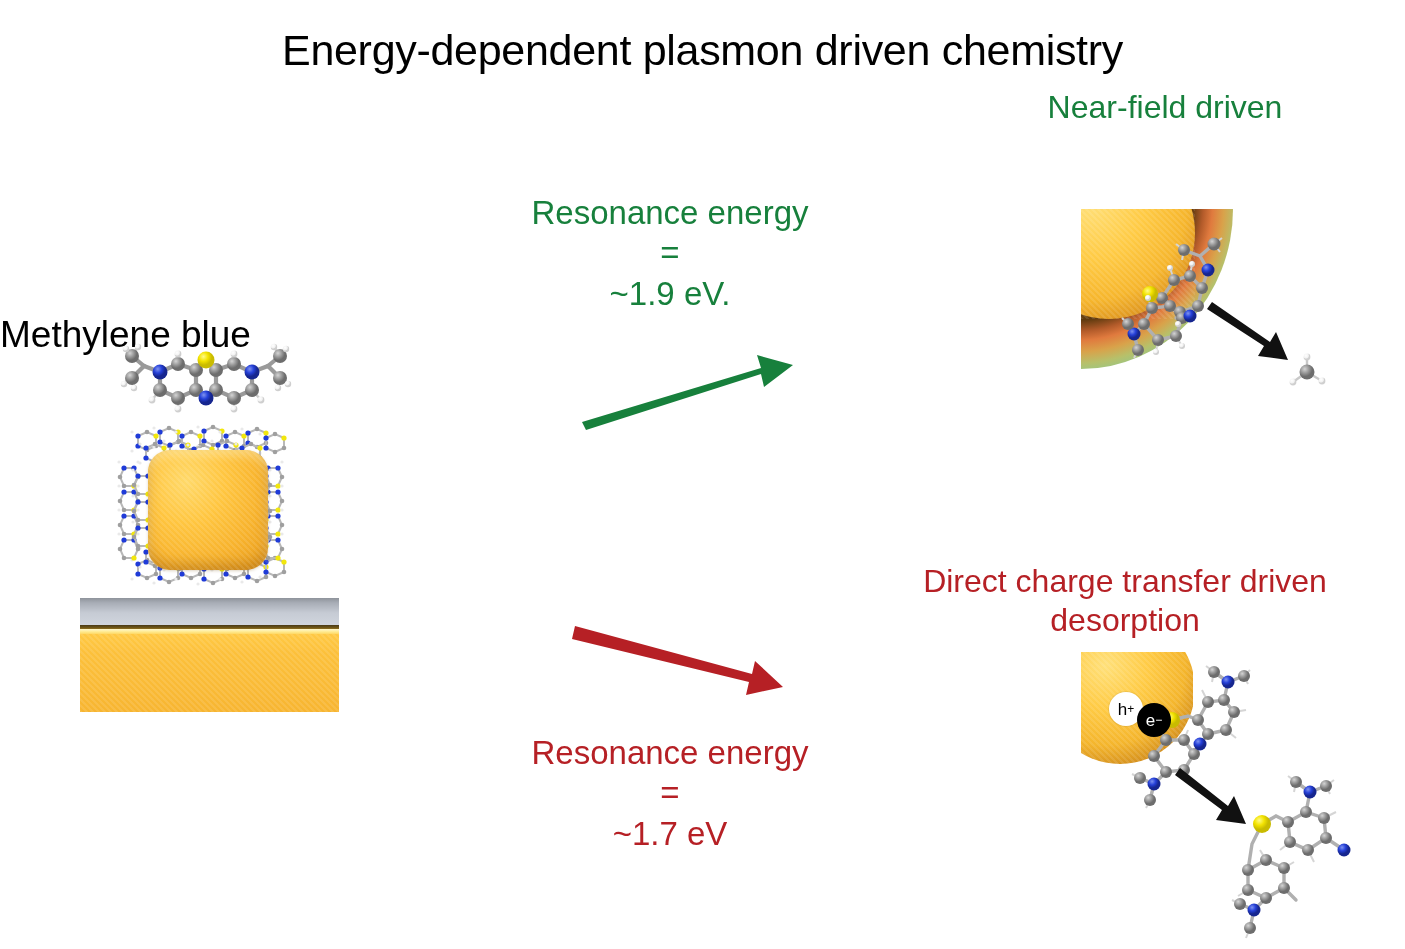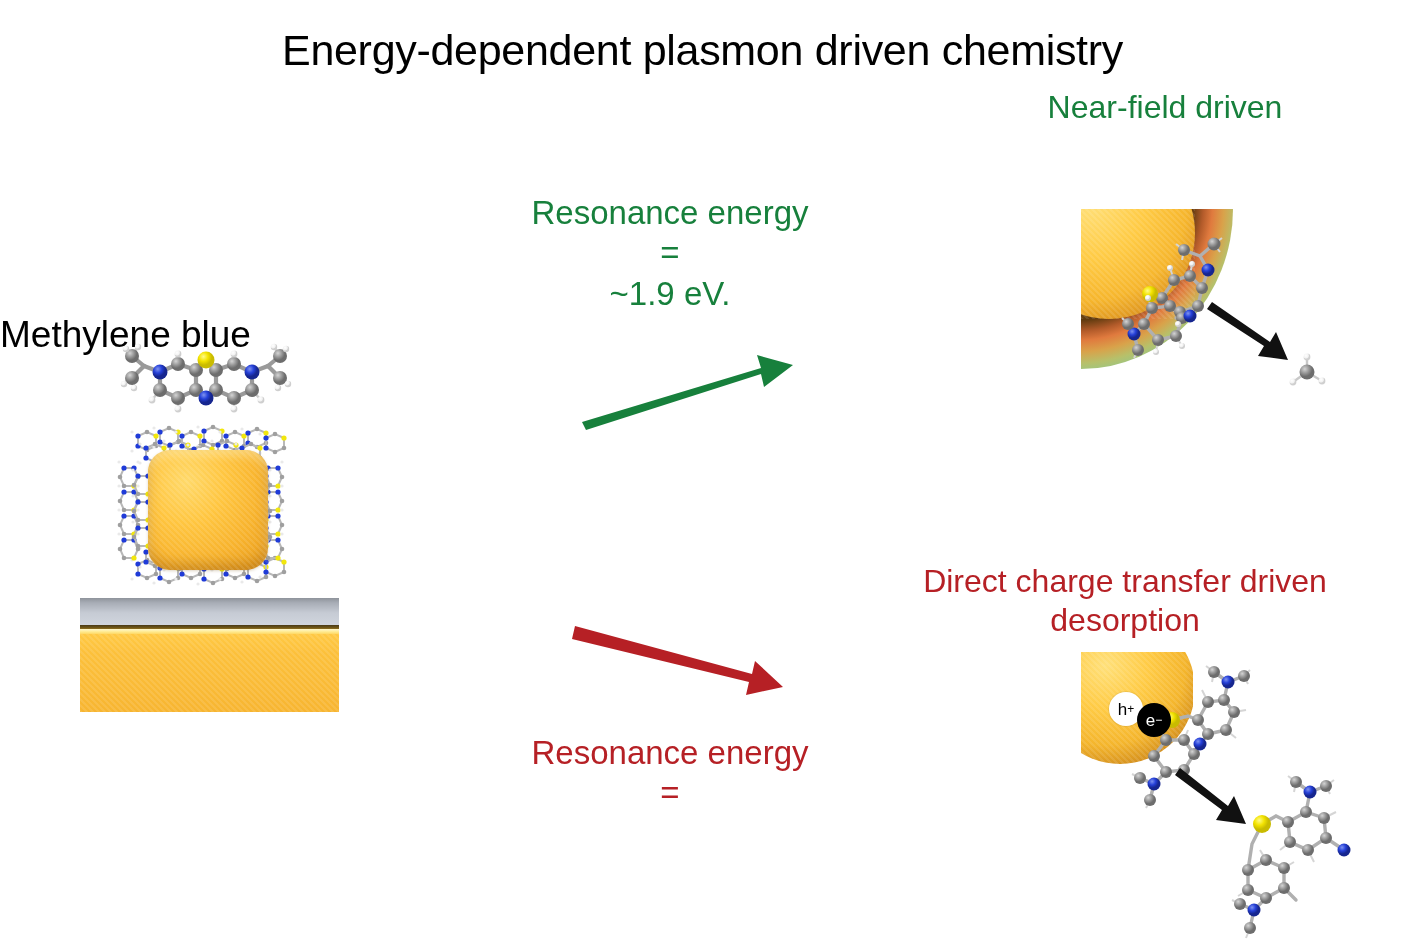--- a/index.html
+++ b/index.html
@@ -357,20 +357,21 @@
 
   <div class="abs lbl" id="green-energy">
     <div>Resonance energy</div>
     <div>=</div>
     <div>~1.9 eV.</div>
   </div>
 
   <div class="abs lbl" id="red-energy">
     <div>Resonance energy</div>
     <div>=</div>
+    <div>~1.7 eV</div>
   </div>
 
   <div class="abs lbl" id="nf-label">
     <div>Near-field driven</div>
   </div>
 
   <div class="abs lbl" id="dct-label">
     <div>Direct charge transfer driven</div>
     <div>desorption</div>
   </div>

